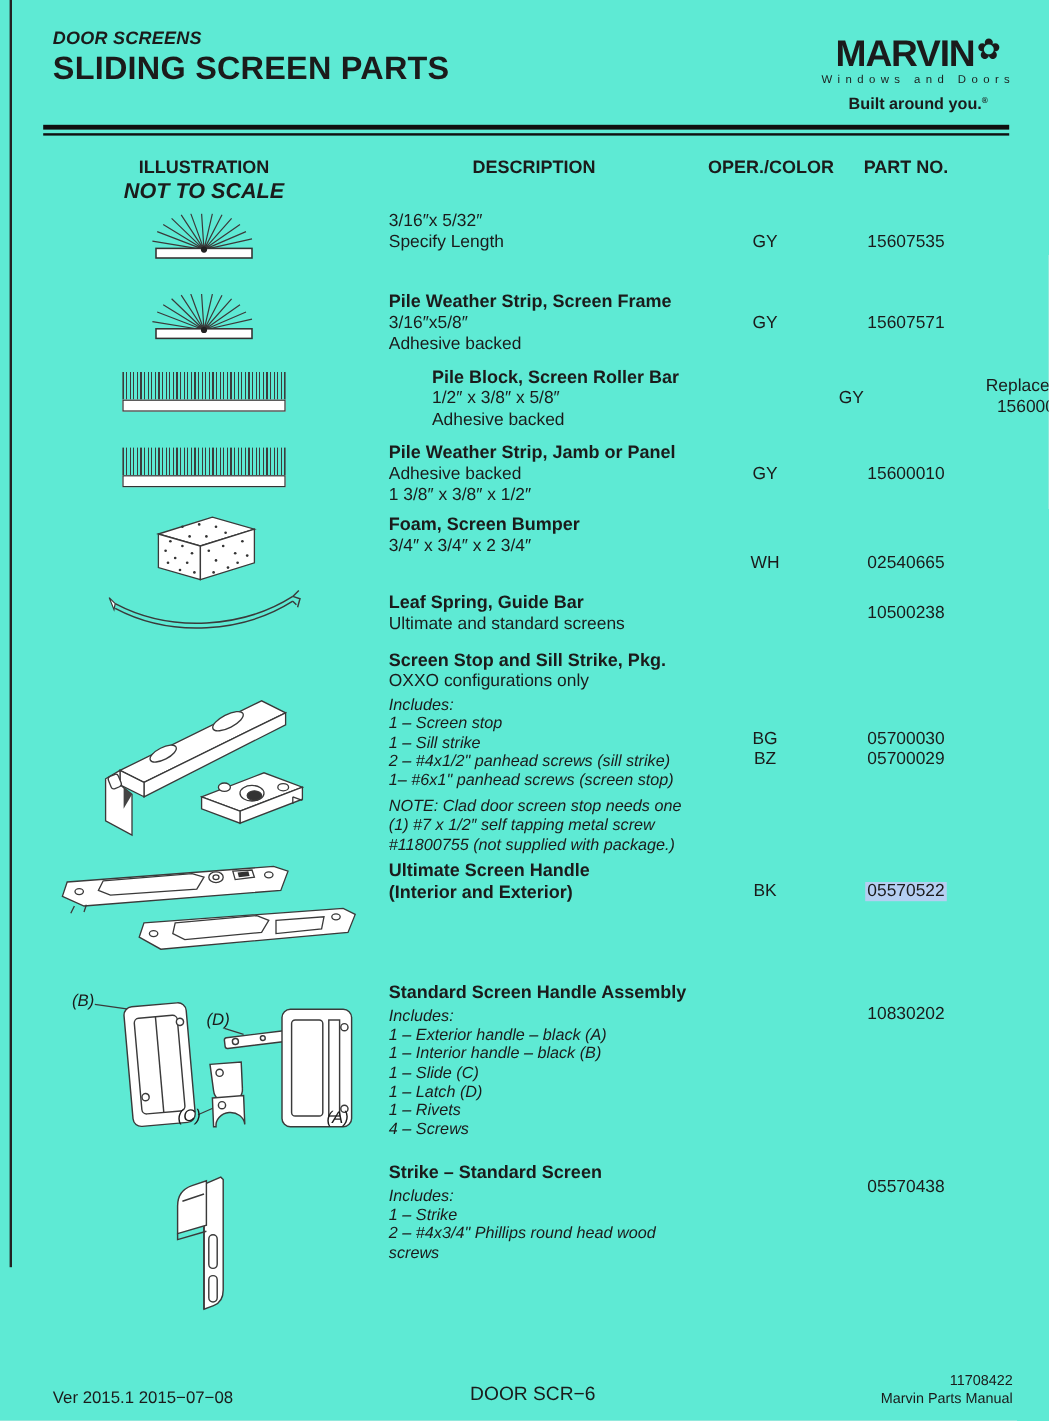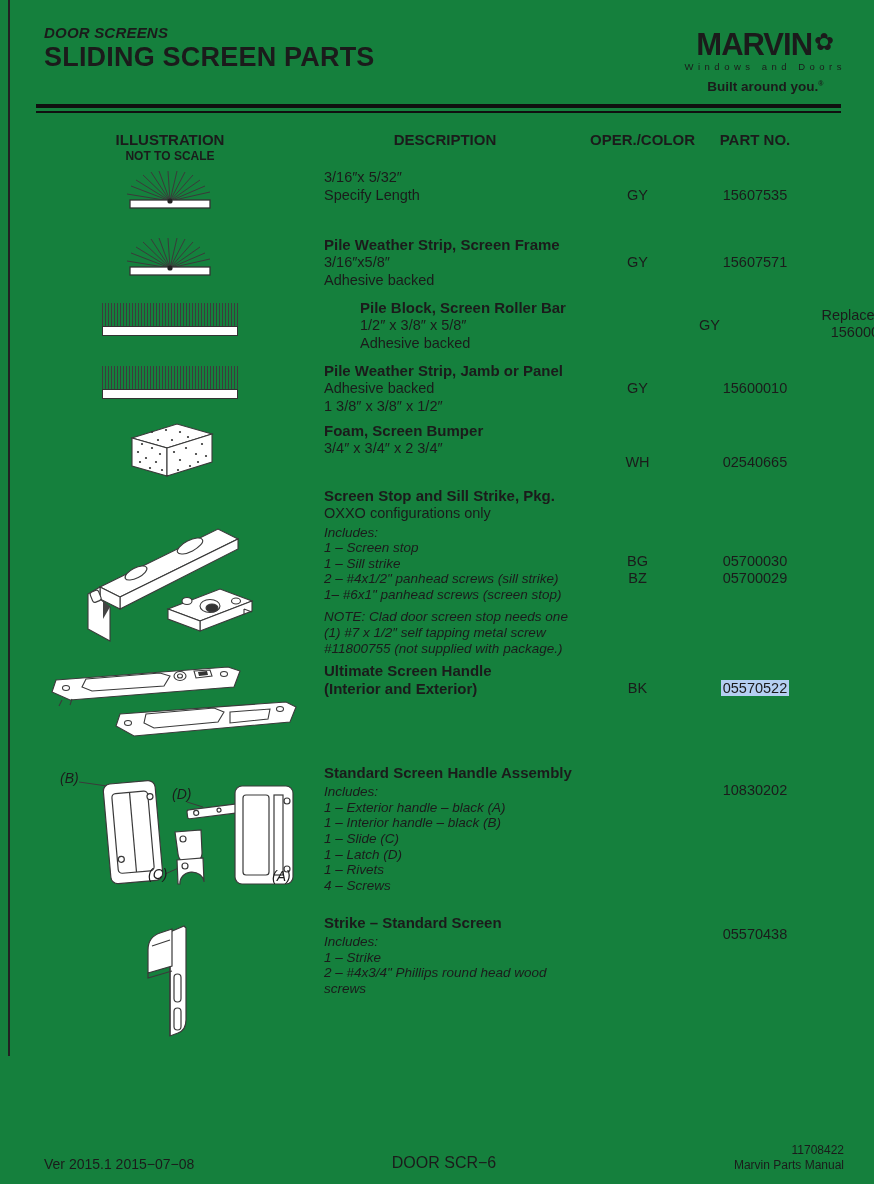--- a/index.html
+++ b/index.html
@@ -1,17 +1,17 @@
 <!DOCTYPE html>
 <html><head>
 <meta charset="utf-8">
 <style>
   html,body{margin:0;padding:0;background:#e8e8e8;}
   .page{
-    position:relative;width:874px;height:1184px;margin:0 auto;background:#15803d;
+    position:relative;width:874px;height:1184px;margin:0 auto;background:#5eead4;
     font-family:"Liberation Sans", sans-serif;color:#1b1b1b;overflow:hidden;
   }
   .left-edge-line{position:absolute;left:8px;top:0;width:2px;height:1056px;background:#222;}
   
   header{display:flex;justify-content:space-between;align-items:flex-start;padding:24px 28px 0 44px;}
   .eyebrow{font-size:15px;font-weight:bold;font-style:italic;letter-spacing:.2px;}
   h1{margin:1px 0 0 0;font-size:27px;letter-spacing:.2px;font-weight:bold;}
   .logo{text-align:center;padding-top:6px;}
   .logo-row{display:flex;align-items:center;justify-content:center;gap:2px;}
   .logo-brand{font-size:31px;font-weight:bold;letter-spacing:-1px;line-height:30px;}
@@ -19,21 +19,21 @@
   .logo-sub{font-size:9.5px;letter-spacing:4.5px;margin-top:1px;white-space:nowrap;}
   .logo-tagline{font-size:13.5px;font-weight:bold;margin-top:7px;}
   .logo-tagline sup{font-size:7px;}
   
   .rule{margin:10px 33px 0 36px;border-top:4px solid #101010;}
   .rule::after{content:"";display:block;border-top:2px solid #101010;margin-top:3px;}
   
   .grid{display:grid;grid-template-columns:260px 290px 95px 140px;margin-left:40px;}
   .colheads{margin-top:18px;}
   .ch{font-weight:bold;font-size:15px;text-align:center;}
-  .ch-illus .nts{font-size:12px;margin-top:1px;}
+  .ch-illus .nts{font-size:18px;font-style:italic;margin-top:1px;}
   .c-desc{padding:6px 0 0 24px;}
   .c-oper,.c-part{text-align:center;font-size:14.5px;line-height:16.5px;}
   .c-illus{display:flex;flex-direction:column;align-items:center;position:relative;}
   .row-title{font-weight:bold;font-size:15px;line-height:18px;}
   .row-line{font-size:14.5px;line-height:17.5px;}
   .inc{font-style:italic;font-size:13.5px;line-height:15.6px;}
   .inc-gap{margin-top:2px;}
   .note{margin-top:7px;}
   
   .r1{min-height:67px;} .r2{min-height:63px;} .r3{min-height:63px;gap:36px;} .r4{min-height:60px;}
@@ -201,20 +201,35 @@
       </svg>
     </div>
     <div class="c-desc">
       <div class="row-title">Foam, Screen Bumper</div>
       <div class="row-line">3/4″ x 3/4″ x 2 3/4″</div>
     </div>
     <div class="c-oper">WH</div>
     <div class="c-part">02540665</div>
   </div>
 
+  <div class="grid r6">
+    <div class="c-illus">
+      <svg width="165" height="42" viewBox="0 0 165 42" style="margin-top:2px">
+        <path d="M8 13 C55 38 115 33 156 7 M8 17 C55 42 115 37 156 11" stroke="#3a3a3a" stroke-width="1.2" fill="none"></path>
+        <path d="M8 13 L3 8 L7 18 Z" fill="#fff" stroke="#3a3a3a" stroke-width="1"></path>
+        <path d="M156 7 L161 2 M156 7 L162 9 L160 16 M156 11 L159 14" stroke="#3a3a3a" stroke-width="1.2" fill="none"></path>
+      </svg>
+    </div>
+    <div class="c-desc">
+      <div class="row-title">Leaf Spring, Guide Bar</div>
+      <div class="row-line">Ultimate and standard screens</div>
+    </div>
+    <div class="c-oper"></div>
+    <div class="c-part">10500238</div>
+  </div>
 
   <div class="grid r7">
     <div class="c-illus">
       <svg width="200" height="158" viewBox="0 0 200 158" style="margin-top:10px">
         <g fill="#fff" stroke="#3a3a3a" stroke-width="1.1">
           <path d="M30 96 L148 38 L168 48 L50 106 Z"></path>
           <path d="M50 106 L168 48 L168 58 L50 118 Z"></path>
           <path d="M30 96 L50 106 L50 118 L30 108 Z"></path>
           <ellipse cx="120" cy="55" rx="14" ry="5.5" transform="rotate(-27 120 55)"></ellipse>
           <ellipse cx="66" cy="82" rx="12" ry="5" transform="rotate(-27 66 82)"></ellipse>

